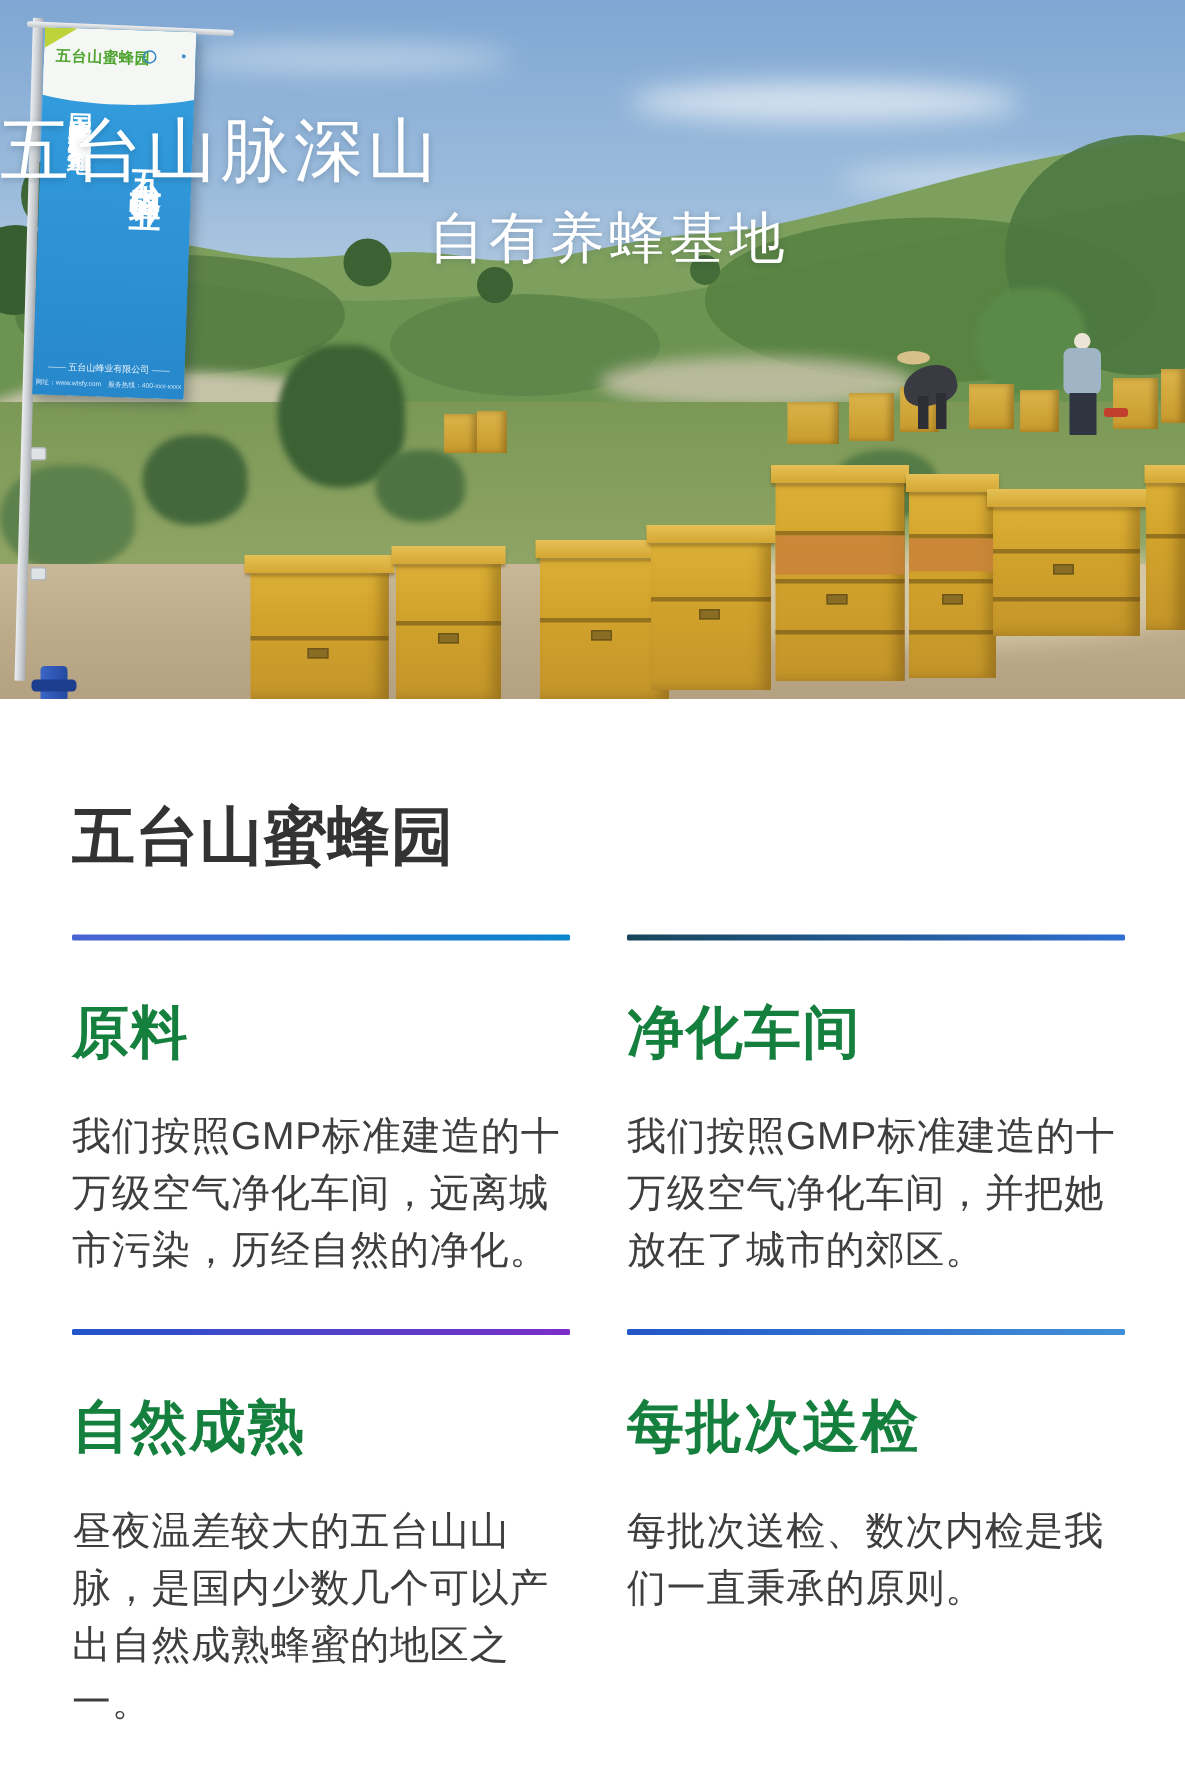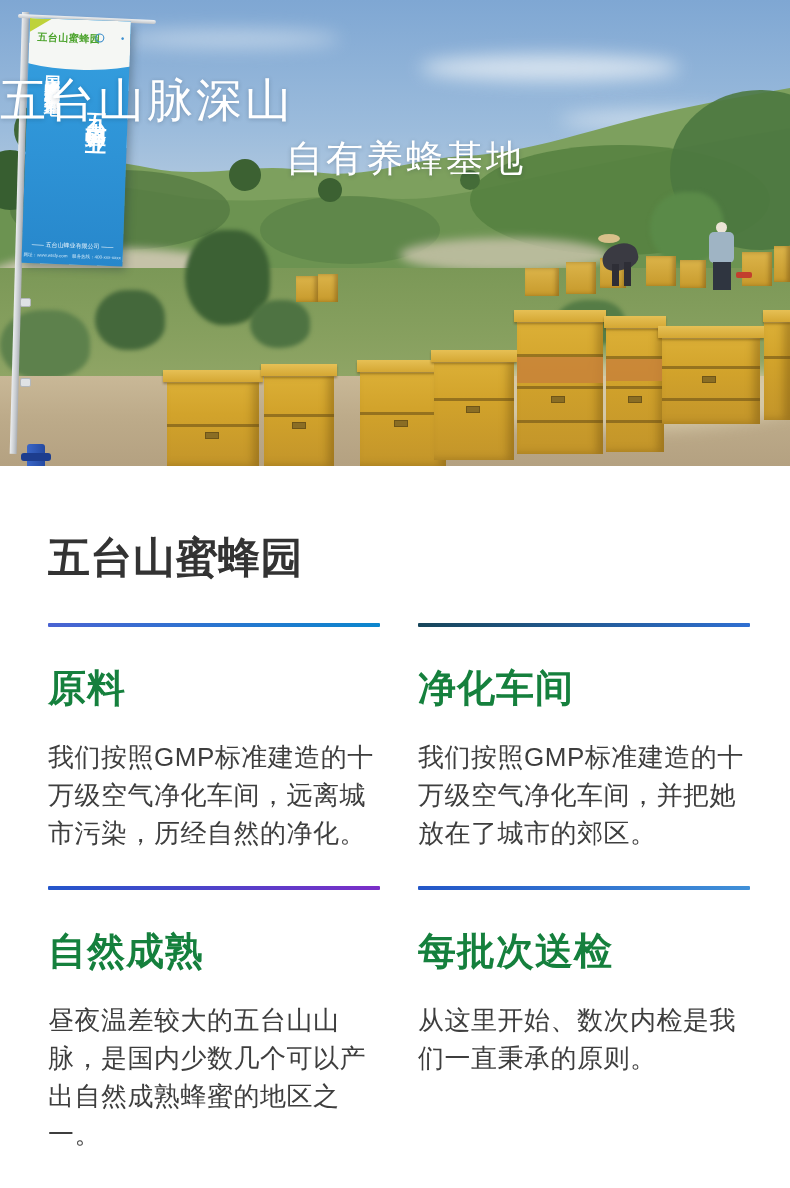--- a/index.html
+++ b/index.html
@@ -197,18 +197,18 @@
         <div class="f-body">我们按照GMP标准建造的十万级空气净化车间，并把她放在了城市的郊区。</div>
       </div>
       <div class="feature">
         <div class="f-line" style="background: linear-gradient(90deg, rgb(35, 86, 203), rgb(123, 46, 200));"></div>
         <div class="f-title">自然成熟</div>
         <div class="f-body">昼夜温差较大的五台山山脉，是国内少数几个可以产出自然成熟蜂蜜的地区之一。</div>
       </div>
       <div class="feature">
         <div class="f-line" style="background: linear-gradient(90deg, rgb(35, 86, 200), rgb(64, 144, 216));"></div>
         <div class="f-title">每批次送检</div>
-        <div class="f-body">从这里开始、数次内检是我们一直秉承的原则。</div>
+        <div class="f-body">每批次送检、数次内检是我们一直秉承的原则。</div>
       </div>
     </div>
   </section>
 
 </div>
 
 </body></html>

